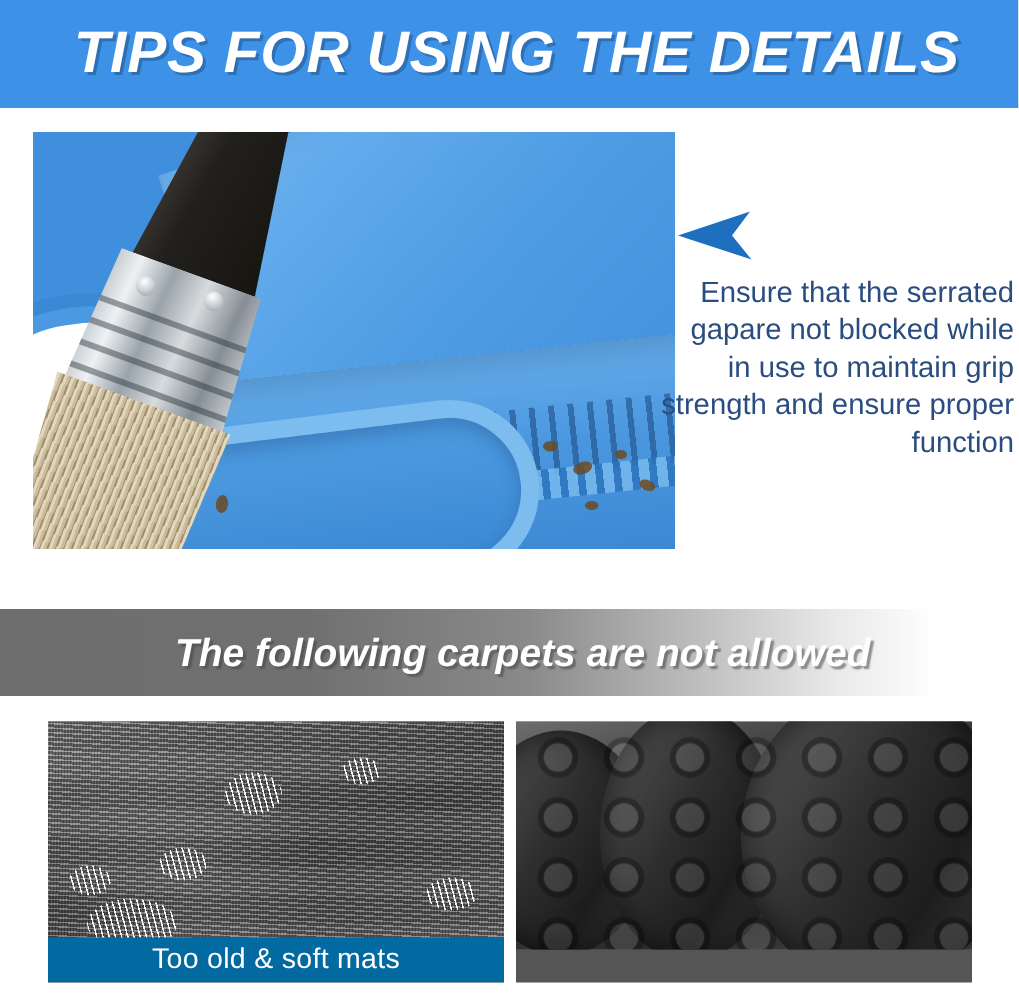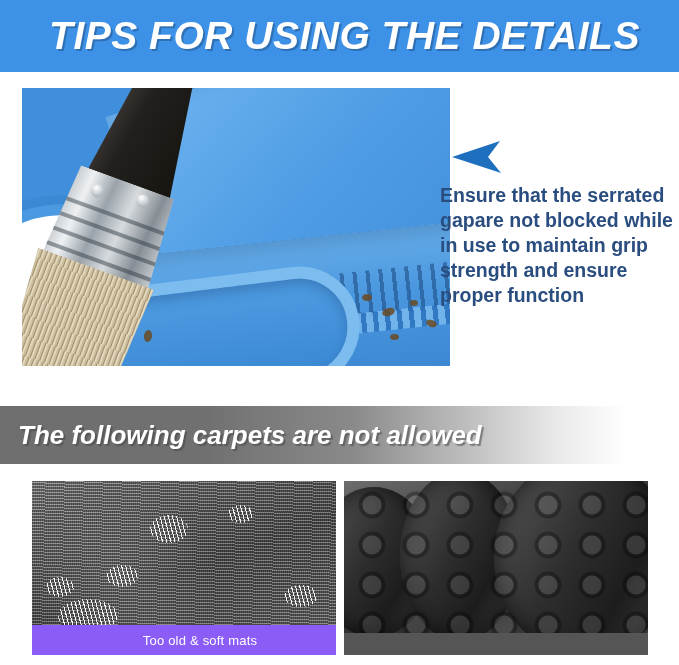--- a/index.html
+++ b/index.html
@@ -225,38 +225,39 @@
     left: 452px;
     top: 141px;
     width: 50px;
     height: 33px;
   }
   .callout-text {
     position: absolute;
     left: 440px;
     top: 183px;
     width: 236px;
+    text-align: right;
     color: #2a4d80;
     font-size: 19.5px;
     line-height: 25px;
     font-family: "Liberation Sans", sans-serif;
-    font-weight: bold;
   }
 
   
   .gray-banner {
     position: absolute;
     left: 0;
     top: 406px;
     width: 679px;
     height: 58px;
     background: linear-gradient(90deg,
       #6e6e6e 0%, #707070 30%, #8a8a8a 52%, #bcbcbc 68%, #e9e9e9 82%, #ffffff 92%, #ffffff 100%);
     display: flex;
     align-items: center;
+    justify-content: center;
   }
   .gray-banner-title {
     color: #ffffff;
     font-size: 26px;
     font-weight: bold;
     font-style: italic;
     padding-left: 18px;
     text-shadow: 2px 2px 1px rgba(70,70,70,0.55);
     white-space: nowrap;
   }
@@ -321,28 +322,27 @@
     background-position: 6px 4px;
     opacity: 0.85;
   }
 
   .panel-caption {
     position: absolute;
     left: 0;
     bottom: 0;
     width: 100%;
     height: 30px;
-    background: #8b5cf6;
+    background: #0369a1;
     color: #ffffff;
-    font-size: 13px;
+    font-size: 19px;
     display: flex;
     align-items: center;
     justify-content: center;
     letter-spacing: 0.2px;
-    padding-left: 16px;
   }
 </style>
 </head>
 <body>
 
 <div class="header-banner">
   <div class="header-title">TIPS FOR USING THE DETAILS</div>
 </div>
 
 <div class="hero-photo">

